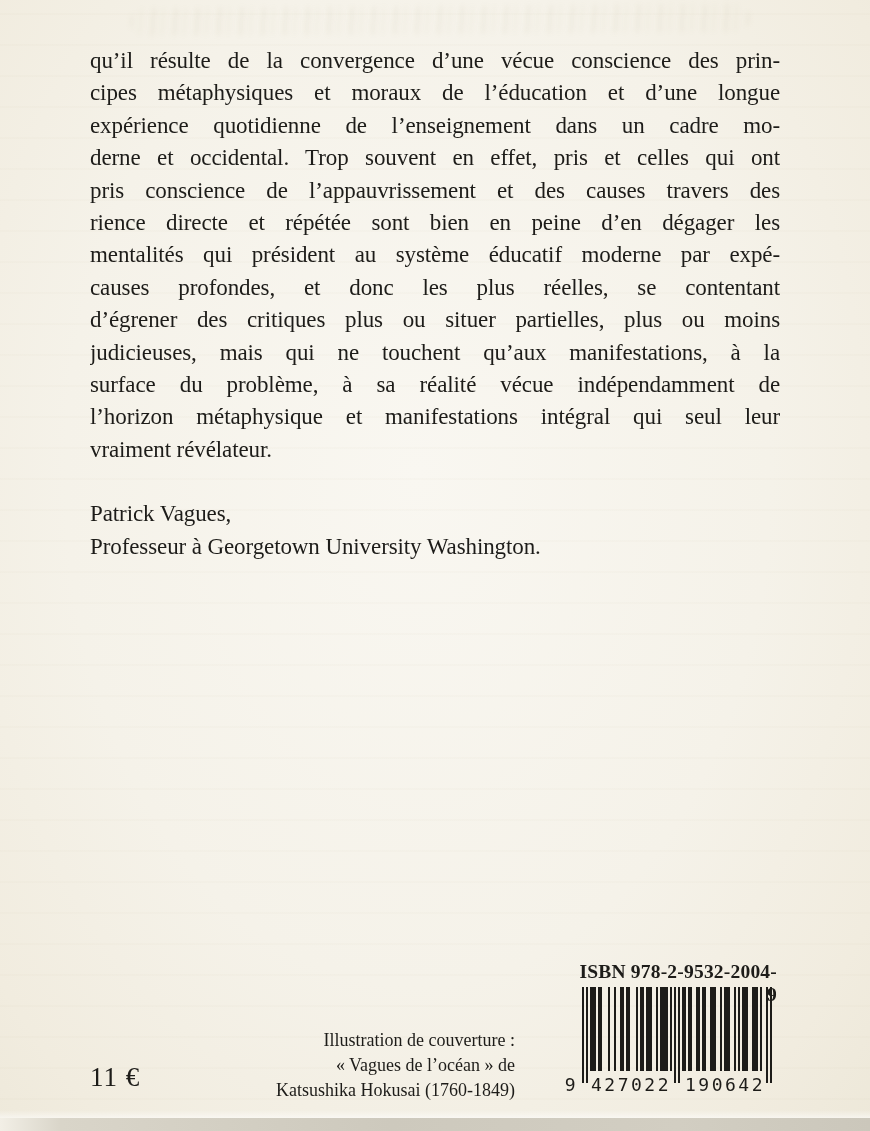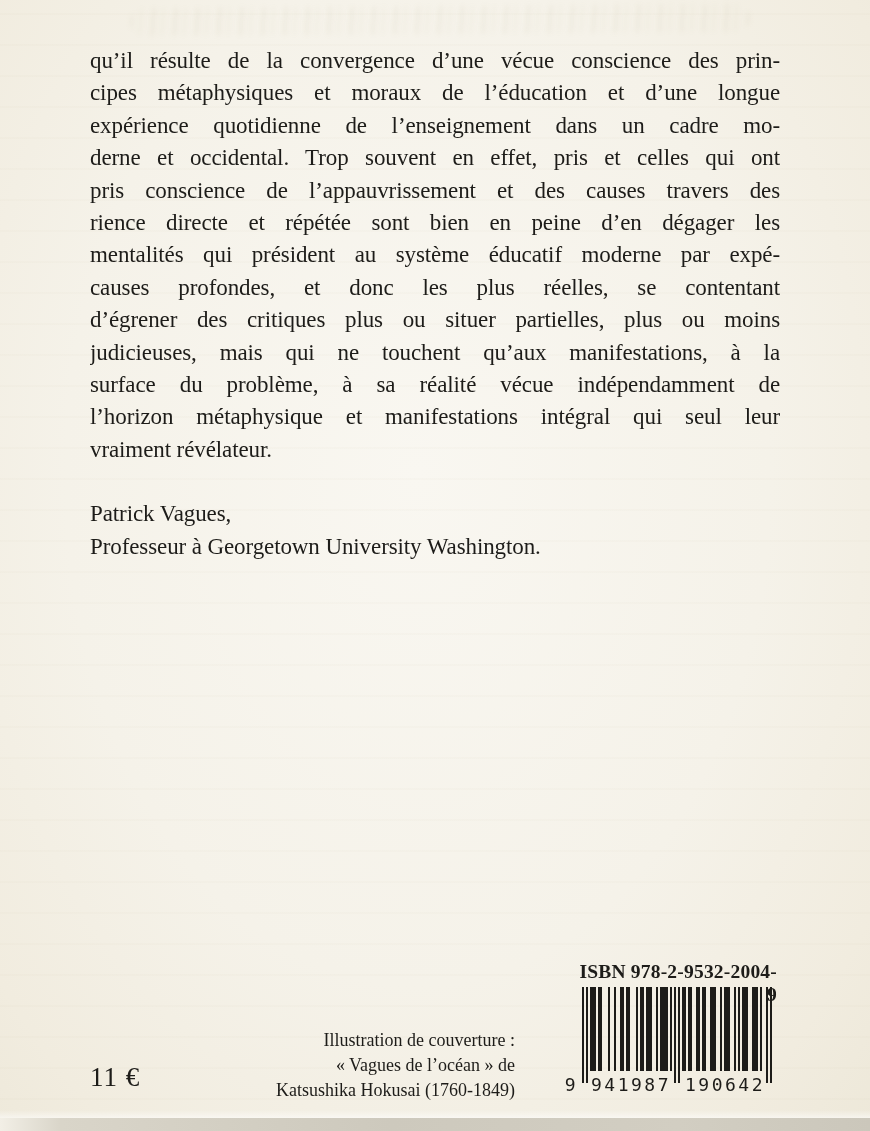--- a/index.html
+++ b/index.html
@@ -149,19 +149,19 @@
       <div class="bar" style="left: 164px; width: 2px; height: 84px;"></div>
       <div class="bar" style="left: 170px; width: 2px; height: 84px;"></div>
       <div class="bar" style="left: 172px; width: 2px; height: 84px;"></div>
       <div class="bar" style="left: 174px; width: 2px; height: 84px;"></div>
       <div class="bar" style="left: 178px; width: 2px; height: 84px;"></div>
       <div class="bar" style="left: 184px; width: 2px; height: 96px;"></div>
       <div class="bar" style="left: 188px; width: 2px; height: 96px;"></div>
     </div>
 
   <div class="bdigit bd-0">9</div>
-  <div class="bdigit bd-1">941987</div>
+  <div class="bdigit bd-1">427022</div>
   <div class="bdigit bd-2">190642</div>
 
   <div class="scan-edge-top"></div>
   <div class="scan-edge"></div>
 
 </div>
 
 </body></html>

